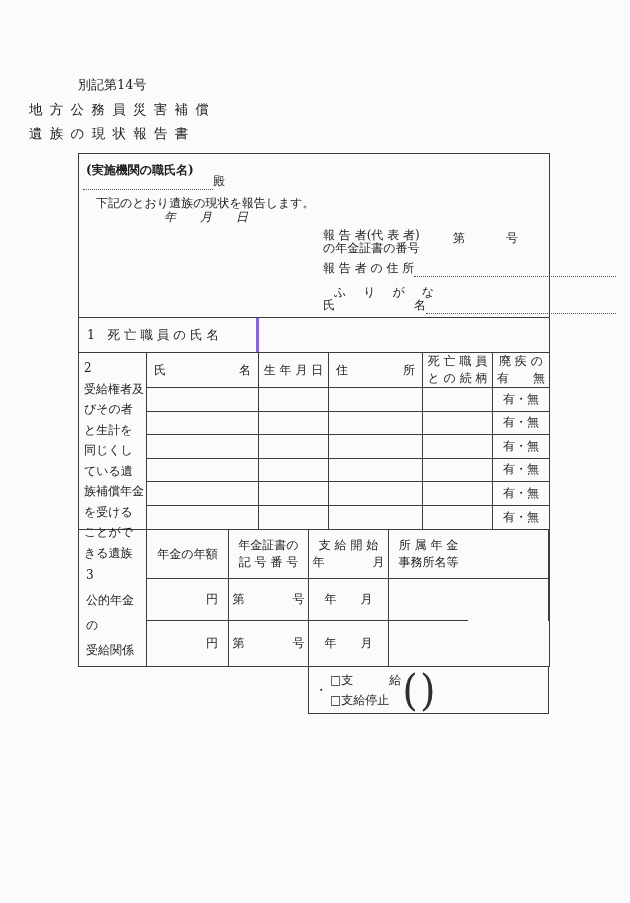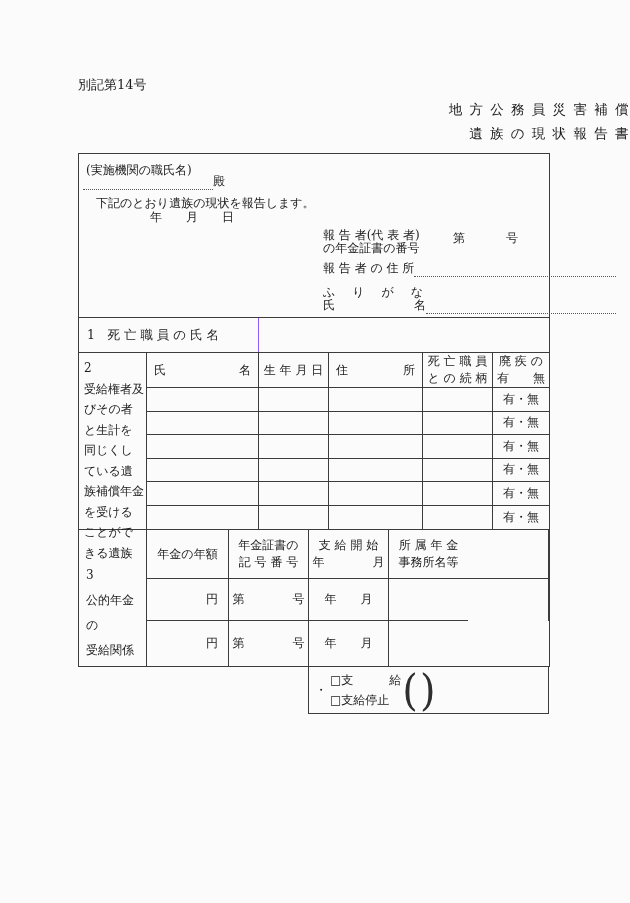--- a/index.html
+++ b/index.html
@@ -6,52 +6,52 @@
   body {
     width:630px; height:903px;
     background:#fbfbfb;
     font-family:"DejaVu Serif","Liberation Serif",serif;
     color:#1c1c1c;
     position:relative;
     -webkit-font-smoothing:antialiased;
   }
   .abs { position:absolute; }
   #form-number { left:78px; top:76px; font-size:13px; }
-  .title { left:0; right:0; text-align:right; font-size:13.5px; letter-spacing:1.5px; }
+  .title { left:0; right:0; text-align:left; font-size:13.5px; letter-spacing:1.5px;padding-left:29px; }
   #title1 { top:101px; }
   #title2 { top:125px; }
 
   
   #stack { position:absolute; left:78px; top:153px; width:472px; }
   .bx { box-sizing:border-box; border:1px solid #3c3c3c; }
   .mt { margin-top:-1px; }
 
   
   #box1 { height:165px; position:relative; font-size:12px; }
   #box1 .abs { position:absolute; }
   .dotted { border-bottom:1px dotted #555; }
-  #agency { left:7px; top:8px; }
+  #agency { left:7px; top:8px;font-weight:bold; }
   #tono-row { left:4px; top:19px; display:flex; align-items:flex-end; }
   #tono-row .dotted { width:130px; height:13px; }
   #decl { left:17px; top:41px; }
-  #dateblank { left:71px; top:55px; }
+  #dateblank { left:85px; top:55px;font-style:italic; }
   #certl1 { left:244px; top:73px;text-align:right; }
   #certl2 { left:244px; top:86px; }
   #cert-dai { left:374px; top:76px; }
   #cert-go  { left:427px; top:76px; }
   #addr-row { left:244px; top:106px; width:293px; display:flex; align-items:flex-end; }
   #addr-row .dotted { flex:1; height:14px; }
-  #furigana { left:244px; top:130px; letter-spacing:2.5px; }
+  #furigana { left:255px; top:130px; letter-spacing:2.5px; }
   #name-row { left:244px; top:143px; width:293px; display:flex; align-items:flex-end; }
   #name-spread { width:103px; display:flex; justify-content:space-between; }
   #name-row .dotted { flex:1; height:14px; }
 
   
   #row1 { height:36px; display:grid; grid-template-columns:180px 1fr; font-size:12.5px; }
-  #row1 .lcell { border-right:1px solid #8b5cf6; display:flex; align-items:center; padding-left:8px; }
+  #row1 .lcell { border-right:3px solid #8b5cf6; display:flex; align-items:center; padding-left:8px; }
   #row1 .rcell { display:flex; align-items:flex-end; padding:0 0 4px 38px; }
 
   
   .grid { display:grid; font-size:12px; }
   #sec2 { grid-template-columns:68px 112px 70px 94px 70px 56px; grid-template-rows:35px repeat(6,23.5px); }
   #sec3 { grid-template-columns:68px 82px 80px 80px 79px 81px; grid-template-rows:49px 42px 45px; }
   .cell { box-sizing:border-box; min-width:0; }
   .br { border-right:1px solid #3c3c3c; }
   .bb { border-bottom:1px solid #3c3c3c; }
   .hdr { display:flex; align-items:center; justify-content:center; text-align:center; white-space:pre-line; line-height:1.4; }

